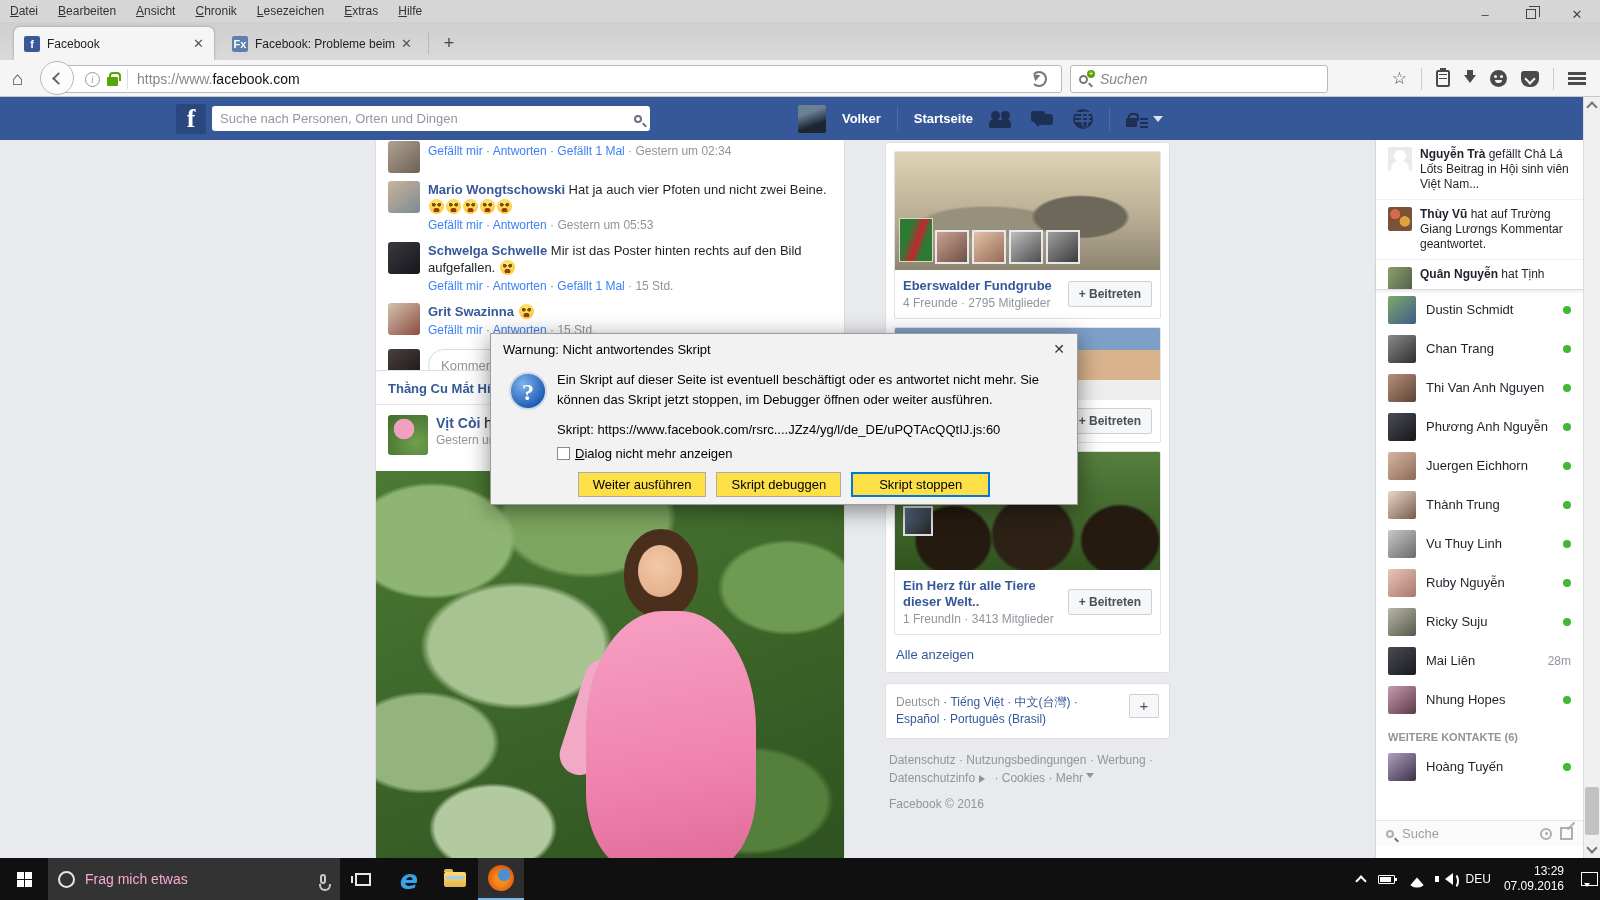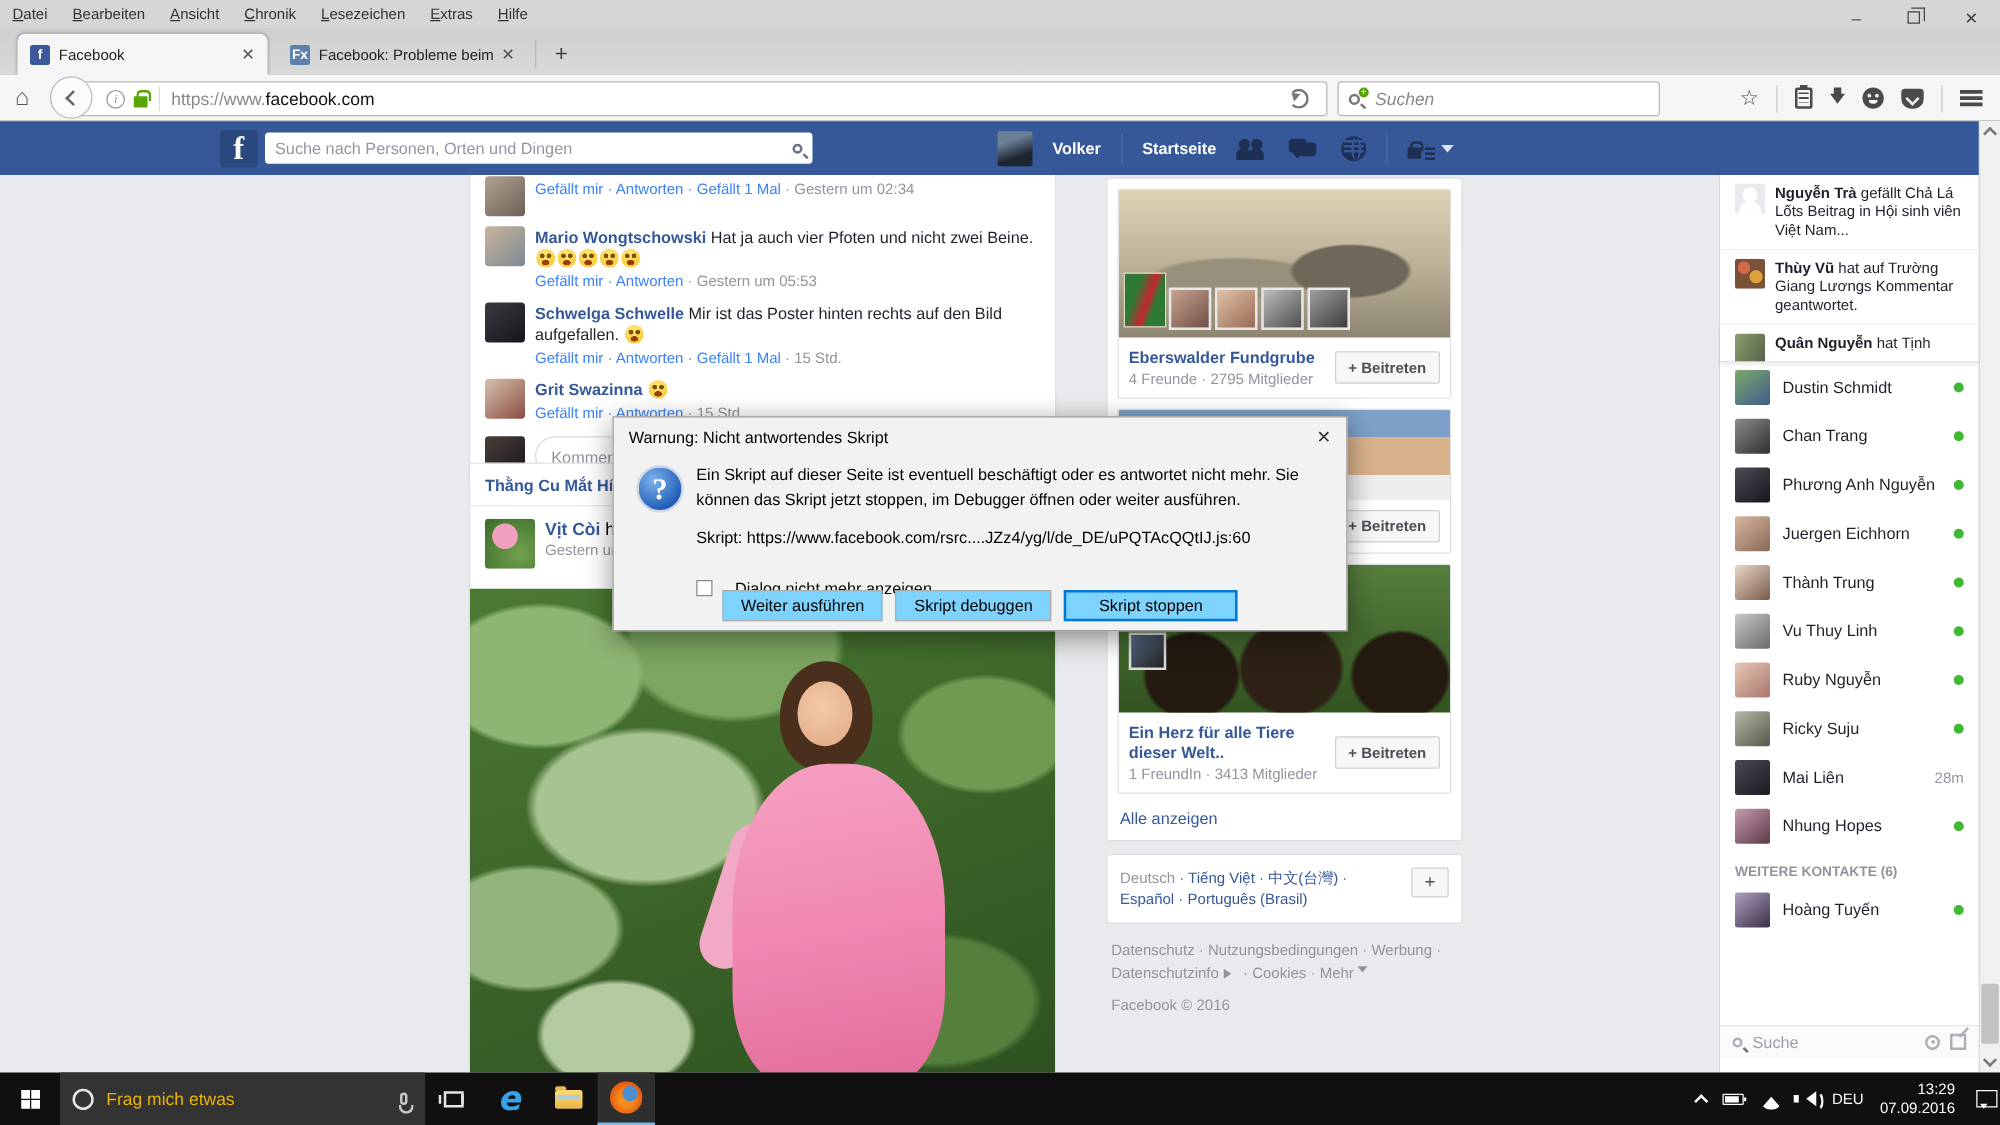--- a/index.html
+++ b/index.html
@@ -196,35 +196,35 @@
   .sb-down { bottom:6px; transform:rotate(45deg); }
   #sb-thumb { position:absolute; left:1px; top:690px; width:14px; height:48px; background:#c2c2c2; border-radius:2px; }
 
   
   #dialog { position:absolute; left:490px; top:333px; width:588px; height:172px; background:#f2f2f2; border:1px solid #9b9b9b; box-shadow:0 5px 22px rgba(0,0,0,.45); z-index:50; font-size:13px; color:#000; }
   #dialog-title { padding:8px 12px 4px; }
   #dialog-close { position:absolute; right:12px; top:7px; color:#333; font-size:14px; }
   #dialog-icon { position:absolute; left:18px; top:38px; width:38px; height:38px; border-radius:50%; background:radial-gradient(circle at 35% 30%, #7db3ec, #1f5bb5 75%); border:2px solid #cfd8e6; color:#fff; font-weight:bold; font-size:24px; text-align:center; line-height:36px; font-family:"Liberation Serif",serif; }
   #dialog-text { position:absolute; left:66px; top:36px; width:500px; line-height:20px; }
   #dialog-script { position:absolute; left:66px; top:88px; width:510px; }
-  #dialog-checkrow { position:absolute; left:66px; top:112px; display:flex; align-items:center; gap:18px;margin-top:17px; }
+  #dialog-checkrow { position:absolute; left:66px; top:112px; display:flex; align-items:center; gap:5px; }
   #dialog-checkbox { width:13px; height:13px; background:#fff; border:1px solid #8a8a8a; }
   .checkbox-label::first-letter { text-decoration:underline; }
   #dialog-buttons { position:absolute; left:0; top:138px; width:100%; display:flex; justify-content:center; gap:10px; }
-  .dlg-btn { background:#7dd3fc; border:1px solid #adadad; padding:4px 14px; font-size:13px; color:#000; }
+  .dlg-btn { background:#fde047; border:1px solid #adadad; padding:4px 14px; font-size:13px; color:#000; }
   .dlg-btn.focused { border:2px solid #0078d7; padding:3px 26px; }
 
   
   #taskbar { position:absolute; top:858px; left:0; width:1600px; height:42px; background:#101010; display:flex; align-items:stretch; z-index:60; }
   #start-btn { width:48px; display:flex; align-items:center; justify-content:center; }
   .win-logo { width:15px; height:15px; display:grid; grid-template-columns:7px 7px; grid-gap:1px; }
   .win-logo span { background:#fff; width:7px; height:7px; }
   #cortana { width:292px; background:#333333; display:flex; align-items:center; padding:0 10px; gap:10px; }
   .cortana-ring { width:17px; height:17px; border:2px solid #e6e6e6; border-radius:50%; }
-  #cortana-text { flex:1; color:#eab308; font-size:14px; }
+  #cortana-text { flex:1; color:#f9a8d4; font-size:14px; }
   .mic { width:6px; height:10px; background:transparent; border:2px solid #c8c8c8; border-radius:4px; position:relative; margin-right:4px; }
   .mic::after { content:""; position:absolute; left:-3px; top:8px; width:8px; height:5px; border:2px solid #c8c8c8; border-top:none; border-radius:0 0 6px 6px; }
   .task-ico { width:46px; display:flex; align-items:center; justify-content:center; }
   .taskview { width:16px; height:13px; border:2px solid #e6e6e6; position:relative; }
   .taskview::before { content:""; position:absolute; left:-6px; top:1px; width:2px; height:7px; background:#e6e6e6; box-shadow:18px 0 0 #e6e6e6; }
   .edge-e { color:#35a3e8; font-size:27px; font-weight:bold; font-style:italic; font-family:"DejaVu Sans",sans-serif; }
   .folder { width:22px; height:15px; background:linear-gradient(#ffd977,#e8b64c); border-radius:2px; position:relative; }
   .folder::before { content:""; position:absolute; left:0; top:-3px; width:9px; height:3px; background:#e8b64c; border-radius:2px 2px 0 0; }
   .folder::after { content:""; position:absolute; left:2px; top:4px; width:18px; height:3px; background:#9ecfec; }
   #ff-slot { background:#2e2e2e; border-bottom:2px solid #76b9ed; }
@@ -467,20 +467,25 @@
       <span class="contact-avatar" style="background:linear-gradient(140deg,#7fa96a,#3e5c8a);"></span>
       <span class="contact-name">Dustin Schmidt</span>
       <span class="presence"></span>
     </div>
     <div class="contact-row">
       <span class="contact-avatar" style="background:linear-gradient(140deg,#8b8b8b,#2f2f2f);"></span>
       <span class="contact-name">Chan Trang</span>
       <span class="presence"></span>
     </div>
     <div class="contact-row">
+      <span class="contact-avatar" style="background:linear-gradient(140deg,#b98f7a,#5c4436);"></span>
+      <span class="contact-name">Thi Van Anh Nguyen</span>
+      <span class="presence"></span>
+    </div>
+    <div class="contact-row">
       <span class="contact-avatar" style="background:linear-gradient(140deg,#4c4c56,#16161c);"></span>
       <span class="contact-name">Phương Anh Nguyễn</span>
       <span class="presence"></span>
     </div>
     <div class="contact-row">
       <span class="contact-avatar" style="background:linear-gradient(140deg,#d8b6a0,#8a6a58);"></span>
       <span class="contact-name">Juergen Eichhorn</span>
       <span class="presence"></span>
     </div>
     <div class="contact-row">

